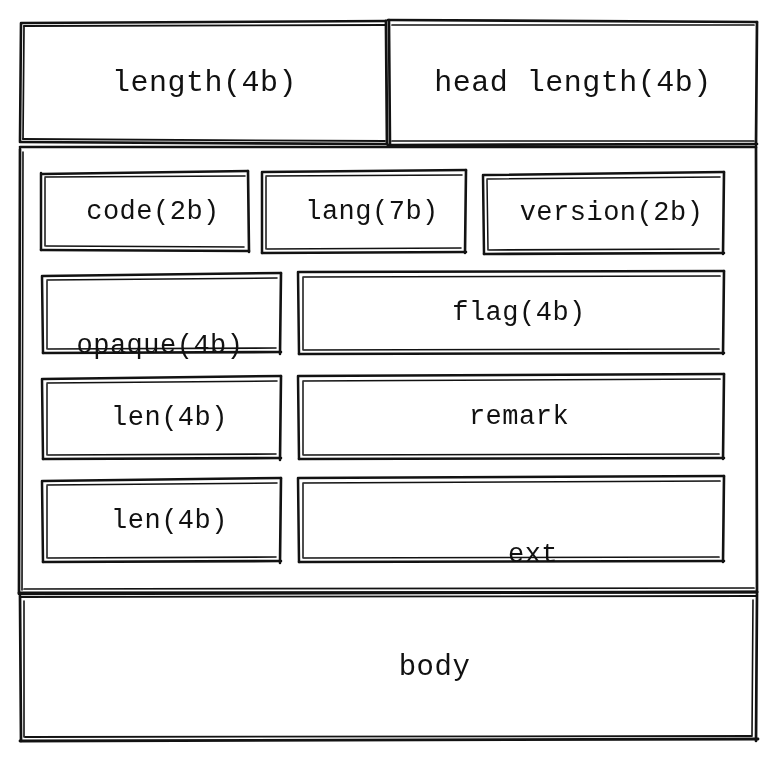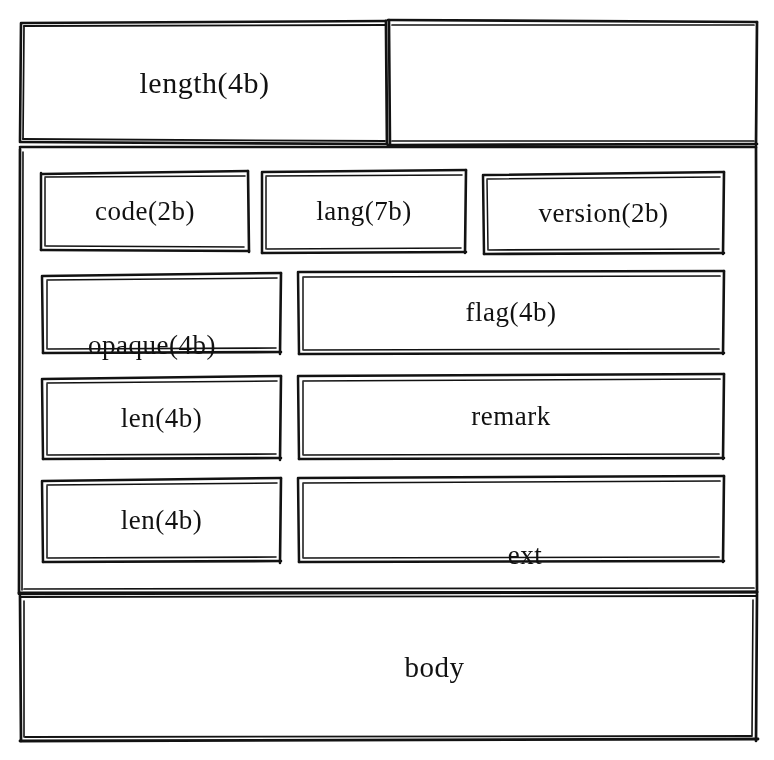--- a/index.html
+++ b/index.html
@@ -36,28 +36,28 @@
     stroke-linecap: round;
     stroke-linejoin: round;
   }
   .field-label {
     position: absolute;
     display: flex;
     align-items: center;
     justify-content: center;
     text-align: center;
     color: #111111;
-    font-family: Liberation Serif, serif;
+    font-family: Liberation Mono, monospace;
     font-weight: 400;
     letter-spacing: 0.5px;
     white-space: nowrap;
     user-select: none;
   }
   .fl-big   { font-size: 30px; }
-  .fl-med   { font-size: 27px; }
+  .fl-med   { font-size: 27px; padding-left: 8px; }
   .fl-body  { font-size: 29px; }
 </style>
 </head>
 <body>
 
 <div id="diagram-root">
 
   <svg class="sketch-layer" viewBox="0 0 774 760">
 
     <g>
@@ -186,20 +186,21 @@
       <path d="M303,484 L303,558" stroke-width="1.5"></path>
       <path d="M299,562 L724,561" stroke-width="2.6"></path>
       <path d="M304,558 L719,557" stroke-width="1.7"></path>
       <path d="M724,476 L723,562" stroke-width="2.6"></path>
     </g>
 
   </svg>
 
   <div class="field-label fl-big" style="left:22px; top:21px; width:365px; height:123px;">length(4b)</div>
 
+  <div class="field-label fl-big" style="left:389px; top:20px; width:368px; height:125px;">head length(4b)</div>
 
   <div class="field-label fl-med" style="left:41px; top:171px; width:208px; height:81px;">code(2b)</div>
 
   <div class="field-label fl-med" style="left:262px; top:170px; width:204px; height:83px;">lang(7b)</div>
 
   <div class="field-label fl-med" style="left:483px; top:172px; width:241px; height:82px;">version(2b)</div>
 
   <div class="field-label fl-med" style="left:42px; top:273px; width:220px; height:81px;margin-top:32px;">opaque(4b)</div>
 
   <div class="field-label fl-med" style="left:298px; top:271px; width:426px; height:83px;">flag(4b)</div>

